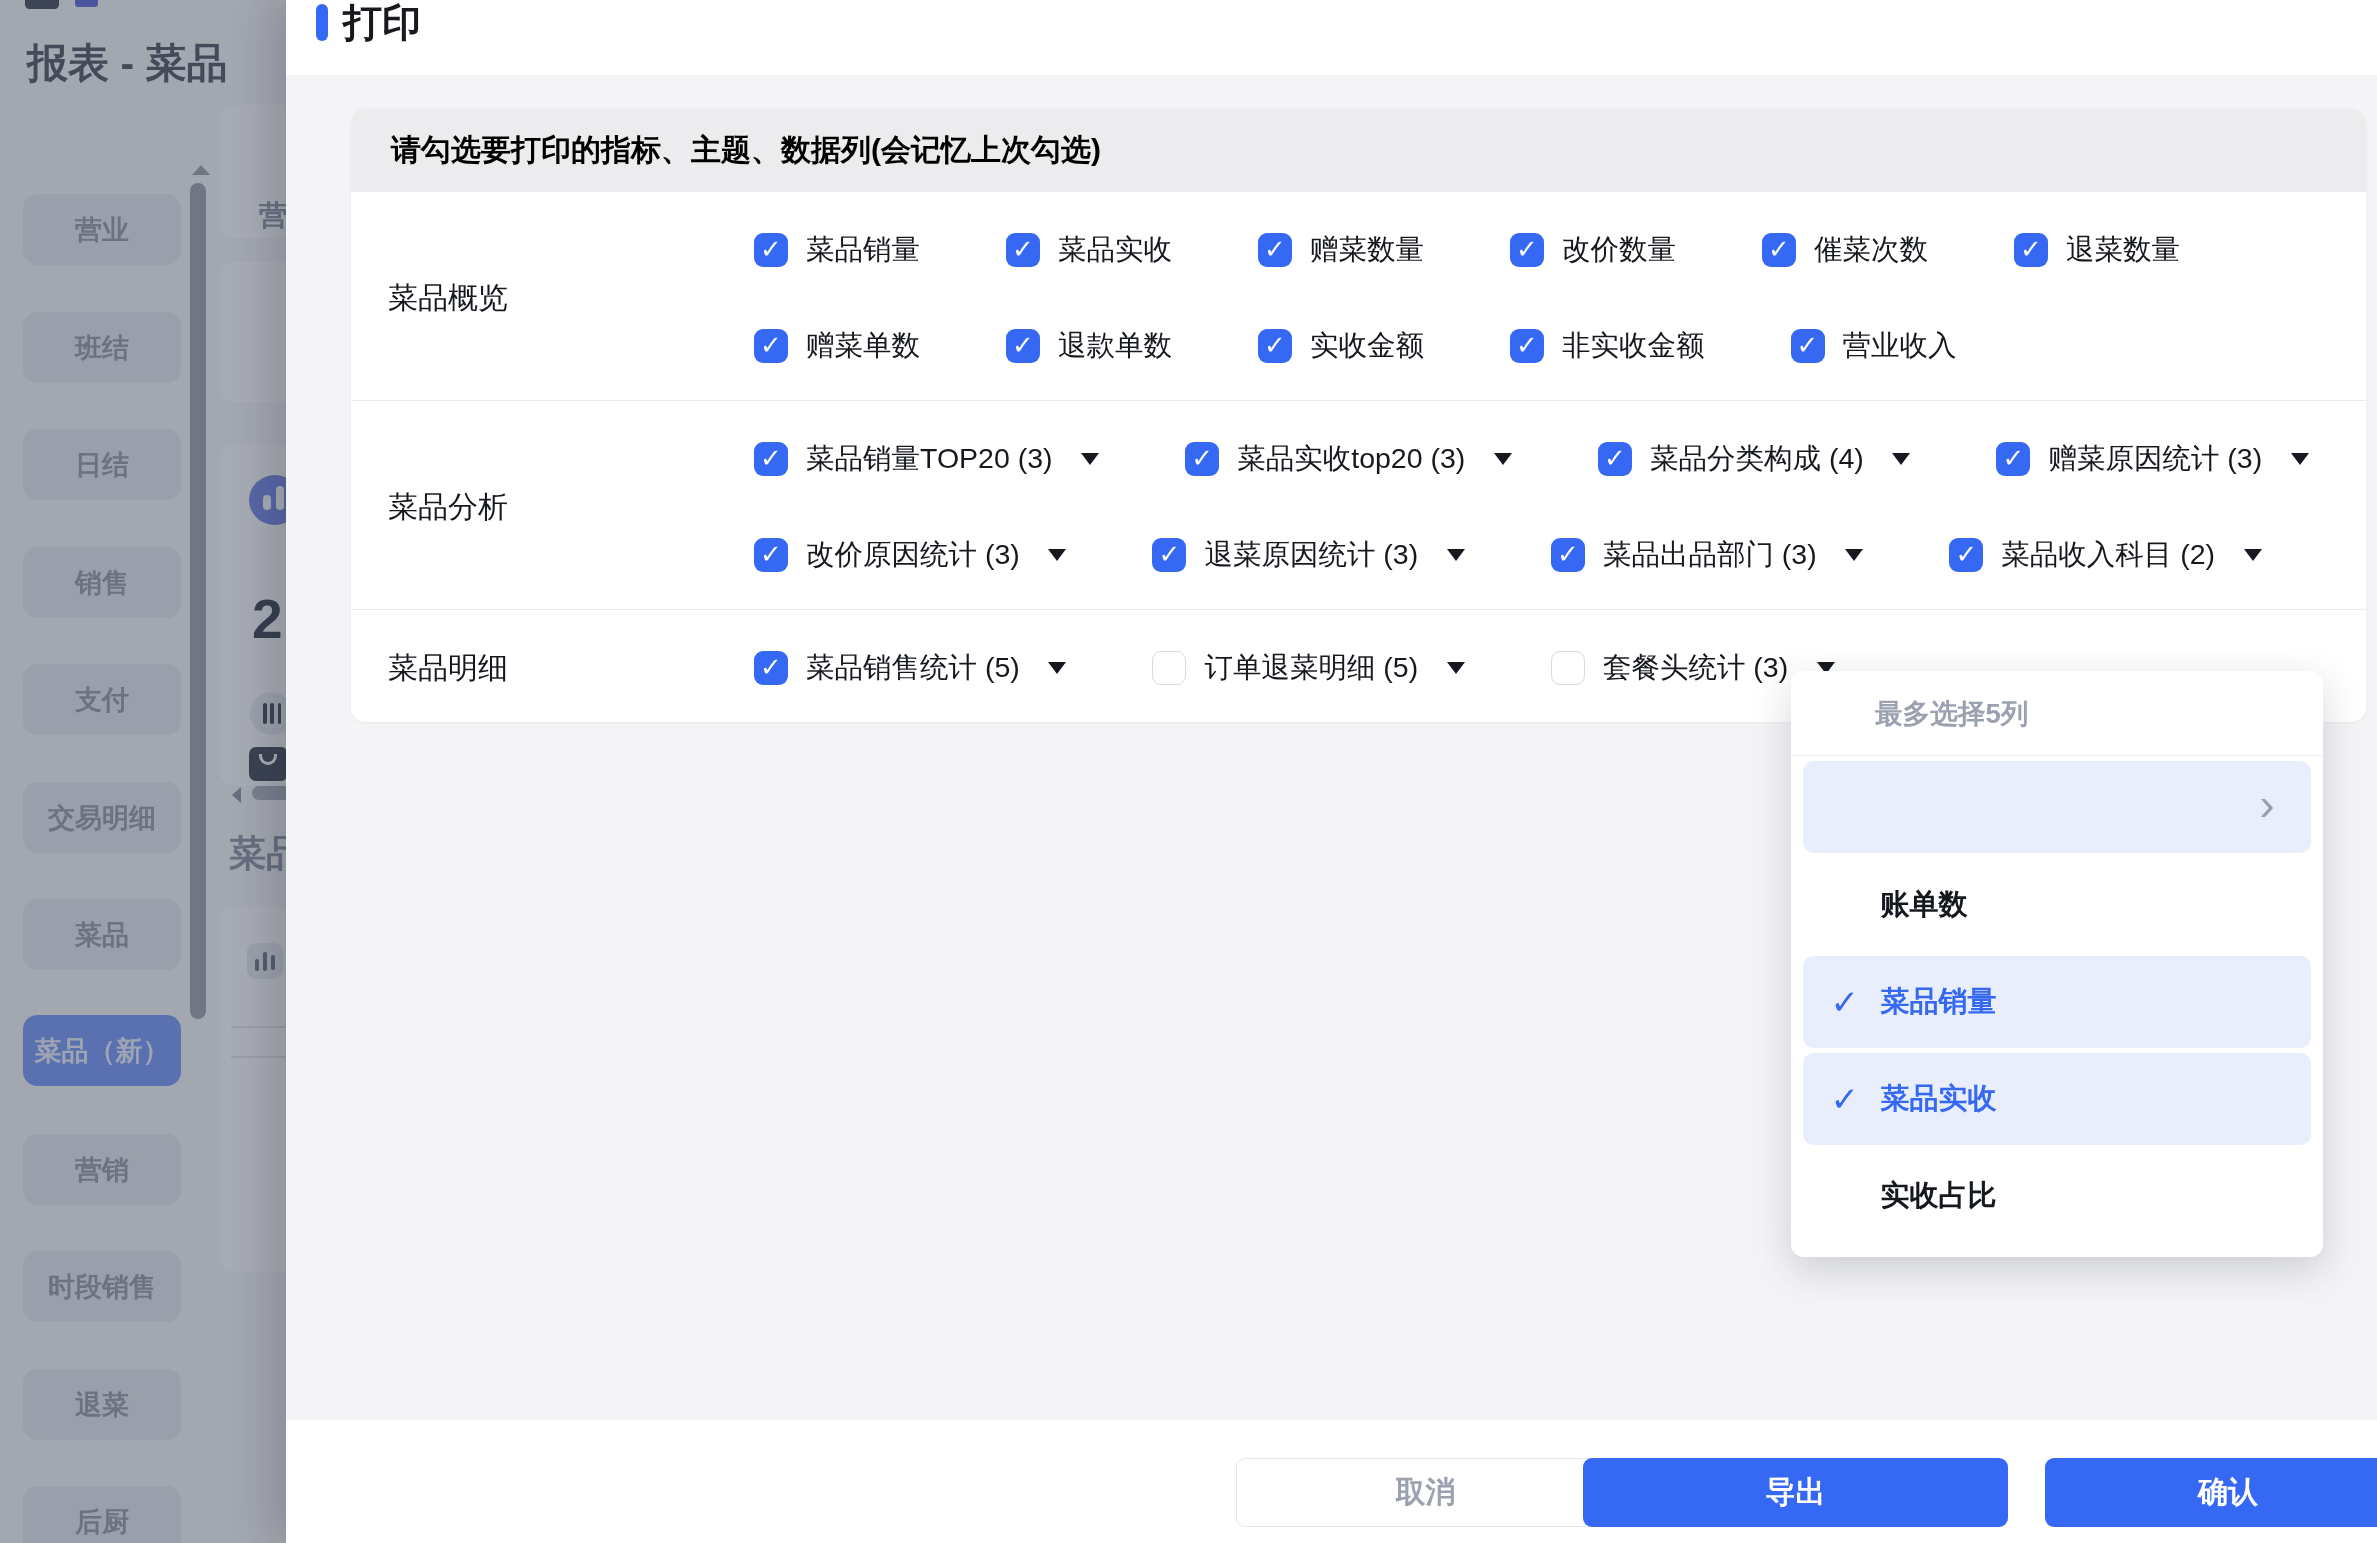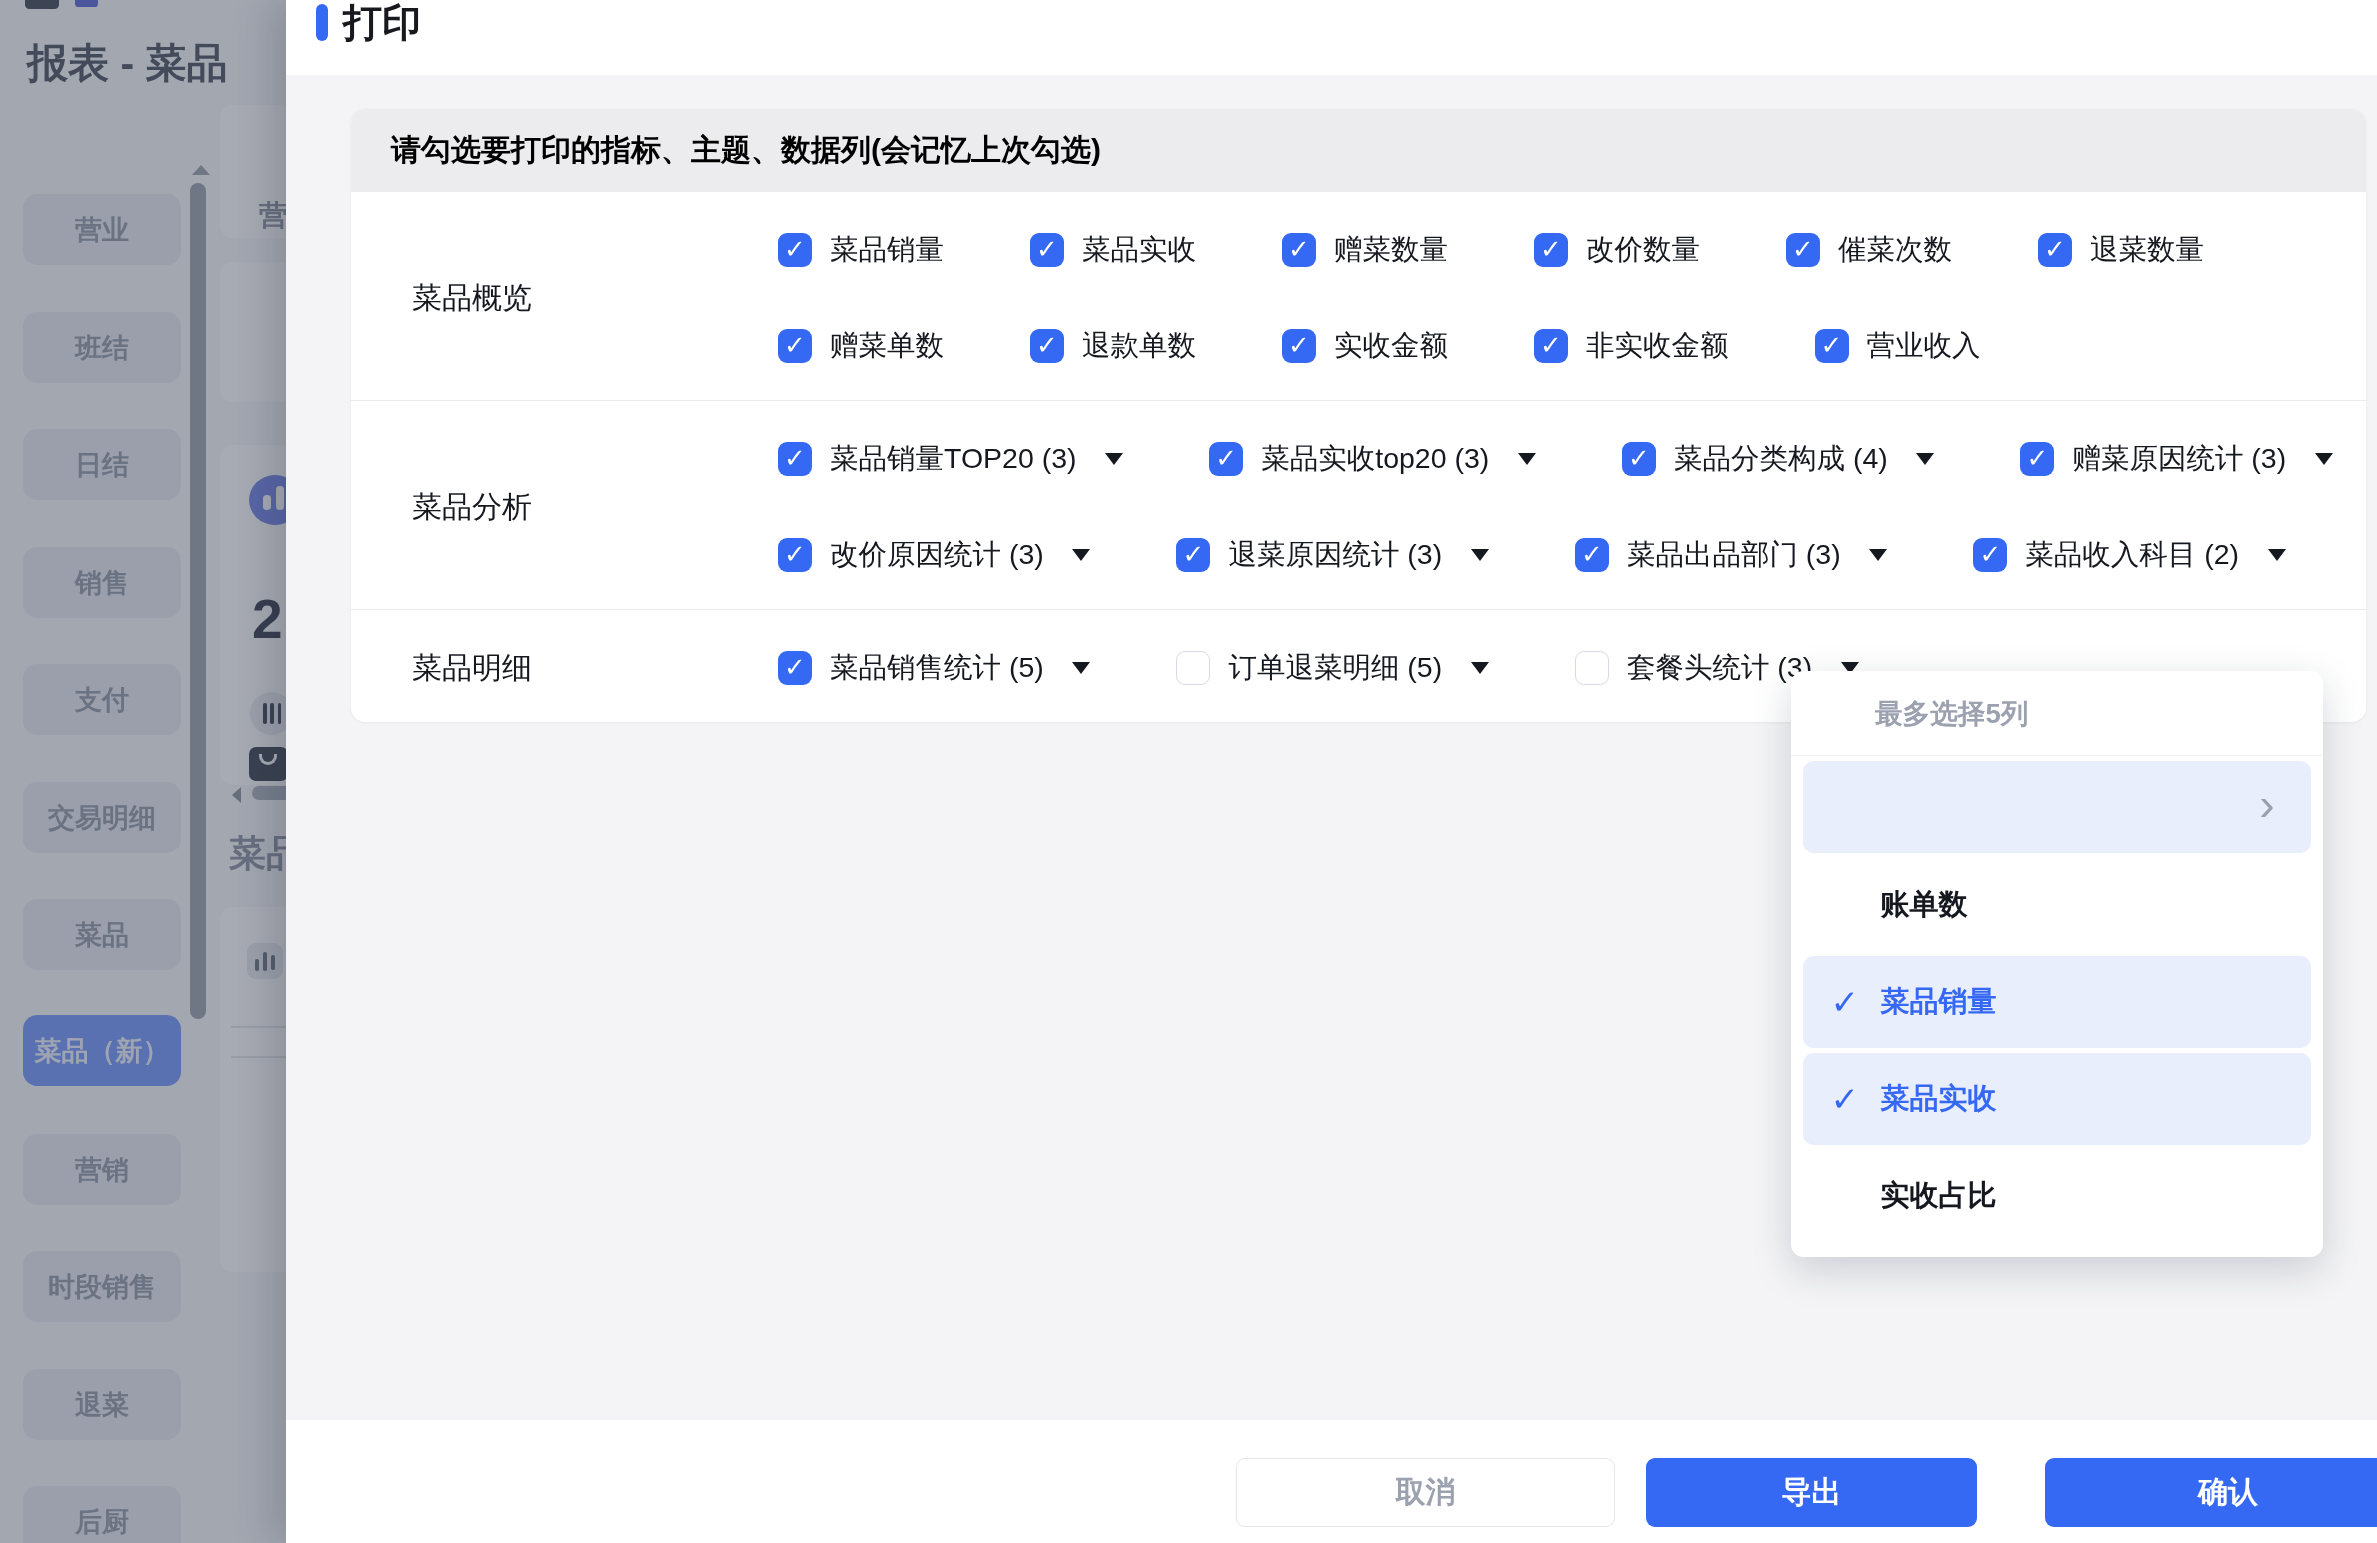--- a/index.html
+++ b/index.html
@@ -46,35 +46,35 @@
   .dlg-header{position:absolute;left:0;top:0;right:0;height:75px;background:#fff;}
   .dlg-bar{position:absolute;left:30px;top:3.6px;width:11.6px;height:37px;border-radius:6.2px;background:var(--accent);}
   .dlg-title{position:absolute;left:57px;top:-3.6px;font-size:39px;font-weight:bold;color:#17191f;}
   .dlg-body{position:absolute;top:75px;left:0;right:0;bottom:123px;background:#f4f4f6;}
   .panel{position:absolute;left:65px;top:34px;right:10.7px;background:#fff;border-radius:14.2px;overflow:hidden;
          box-shadow:0 0.9px 2.7px rgba(0,0,0,.05);}
   .panel-head{height:83px;background:#ececee;display:flex;align-items:center;padding-left:40px;
               font-size:30px;font-weight:bold;color:#000000;}
   .section{display:flex;padding:27px 0 23px 37px;}
   .section + .section{border-top:0.9px solid #ebebed;}
-  .sec-label{width:366px;font-size:30px;color:#15181f;display:flex;align-items:center;margin-left:24px;}
+  .sec-label{width:366px;font-size:30px;color:#15181f;display:flex;align-items:center;}
   .sec-rows{display:flex;flex-direction:column;gap:34px;flex:1;}
   .crow{display:flex;align-items:center;gap:86px;height:62px;}
   .ck{display:flex;align-items:center;gap:18px;cursor:pointer;}
   .box{width:34px;height:34px;border-radius:9px;box-sizing:border-box;display:flex;align-items:center;justify-content:center;flex:0 0 auto;}
   .box.on{background:var(--accent);}
   .box.off{background:#fff;border:1.8px solid #d7dae6;}
   .box .tick{color:#fff;font-size:26px;font-weight:bold;line-height:1;transform:translateY(-0.9px);}
   .ck-label{font-size:28.5px;color:#15181f;white-space:nowrap;}
   .arrow{width:0;height:0;border-left:9.8px solid transparent;border-right:9.8px solid transparent;border-top:12.4px solid #15181f;margin-left:10.7px;}
   .dlg-footer{position:absolute;left:0;right:0;bottom:0;height:123px;background:#fff;}
   .btn{position:absolute;top:38px;height:69px;border-radius:9px;display:flex;align-items:center;justify-content:center;
        font-size:30px;font-weight:bold;box-sizing:border-box;cursor:pointer;}
   .btn-cancel{left:950px;width:379px;background:#fff;border:1.8px solid #e5e6ea;color:#9ba1af;}
-  .btn-export{left:1360px;width:331px;background:var(--accent);color:#fff;}
+  .btn-export{left:1297px;width:425px;background:var(--accent);color:#fff;}
   .btn-confirm{left:1759px;width:366px;background:var(--accent);color:#fff;}
   
   .popup{position:absolute;left:1791px;top:671px;width:532px;background:#fff;border-radius:12.4px;z-index:50;
          box-shadow:0 12.4px 39px rgba(30,38,60,.18);padding-bottom:14.2px;}
   .popup-head{height:84px;display:flex;align-items:center;padding-left:84px;font-size:27.6px;font-weight:bold;color:#9ba1af;
               border-bottom:0.9px solid #eef0f3;}
   .pitem{height:92px;margin:5.3px 12.4px 0;border-radius:10.7px;display:flex;align-items:center;position:relative;cursor:pointer;}
   .pitem.sel,.pitem.hl{background:#e9eefc;}
   .pcheck{width:50px;padding-left:27px;font-size:34px;font-weight:bold;color:var(--accent);flex:0 0 auto;}
   .plabel{font-size:29px;font-weight:600;color:#15181f;white-space:nowrap;}

